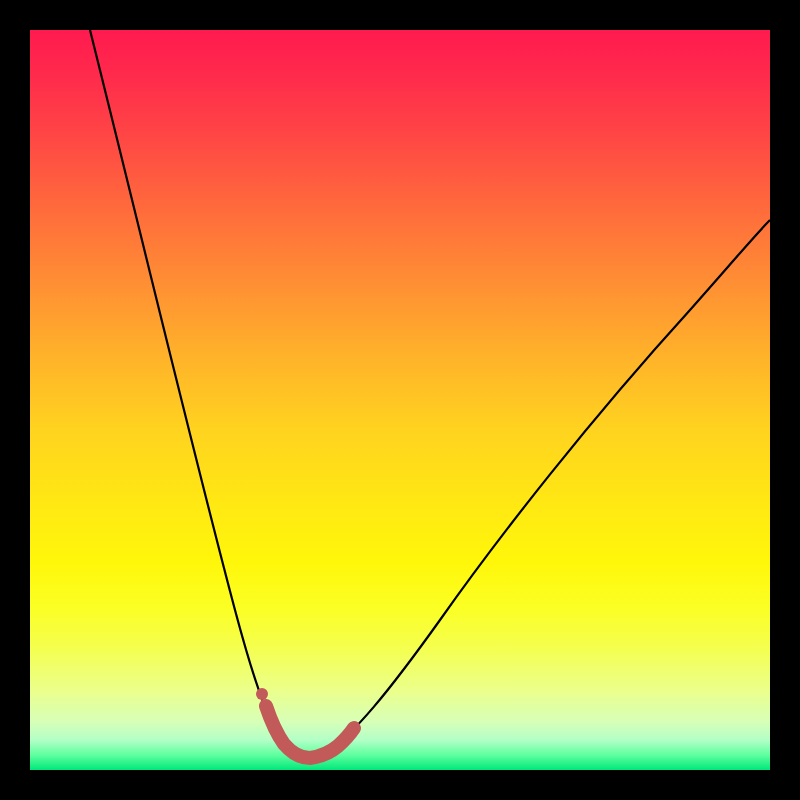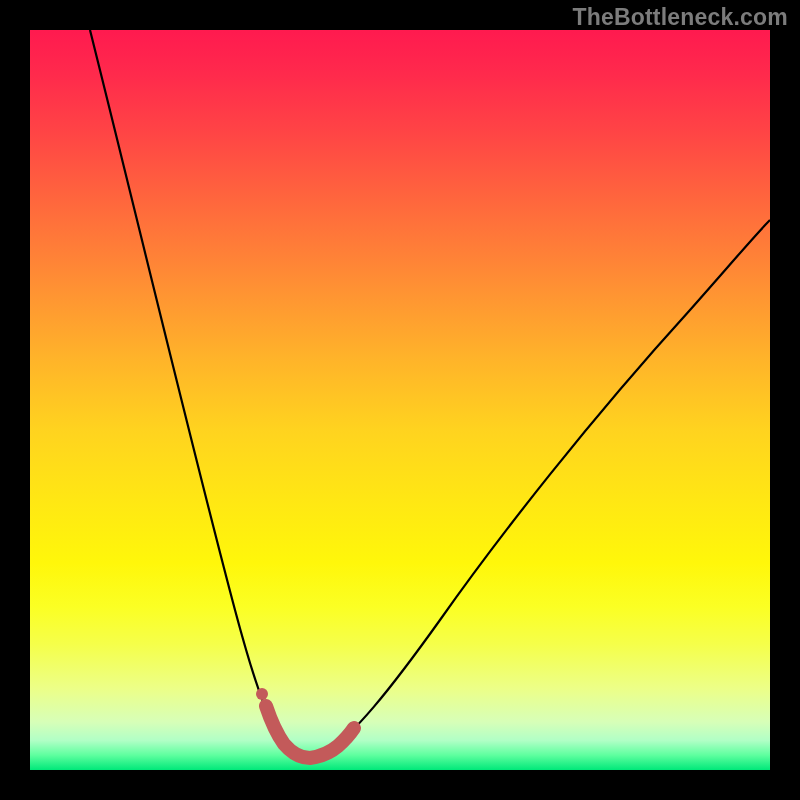--- a/index.html
+++ b/index.html
@@ -84,14 +84,13 @@
                C 470 505, 560 390, 660 280
                C 700 235, 725 205, 740 190" fill="none" stroke="#000" stroke-width="2.2"></path>
       <path d="M 236 676
                Q 244 700, 254 714
                Q 266 728, 280 728
                Q 296 726, 308 716
                Q 318 707, 324 698" fill="none" stroke="#c35a5a" stroke-width="14" stroke-linecap="round"></path>
       <circle cx="232" cy="664" r="6" fill="#c35a5a"></circle>
     </svg>
   </div>
-  <div class="watermark">TheBottleneck.com</div>
 </div>
 
 </body></html>

